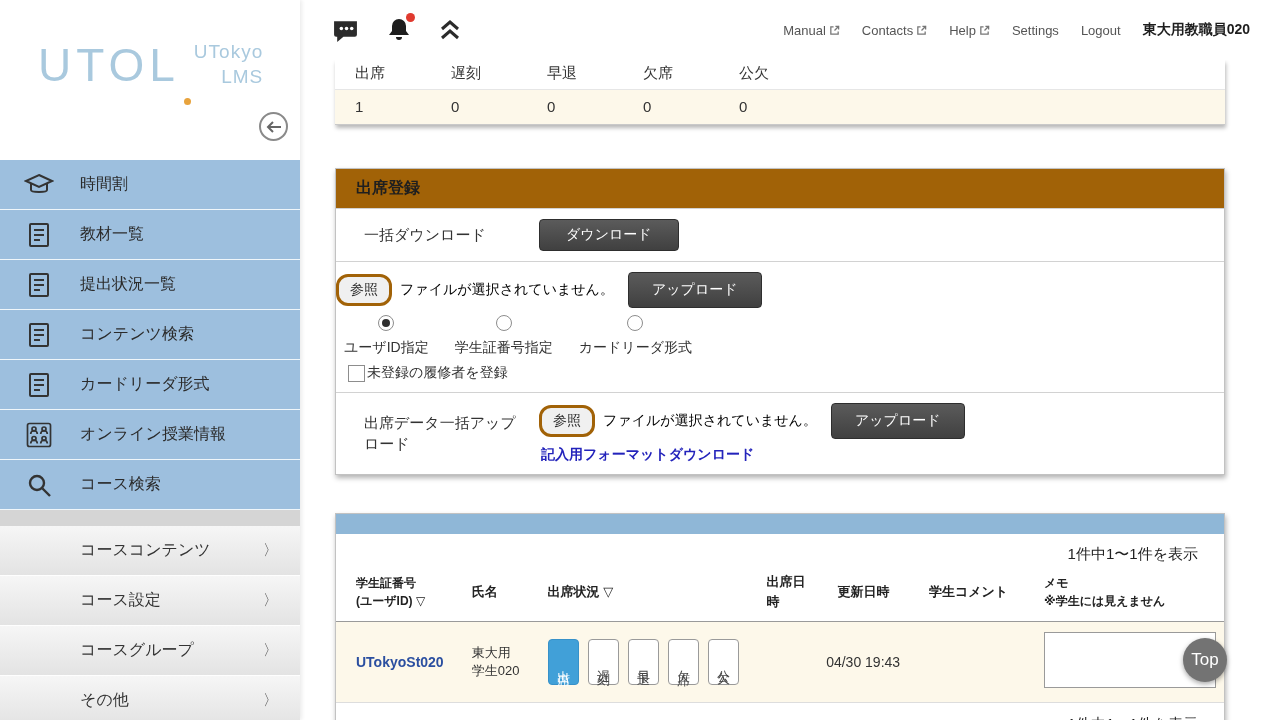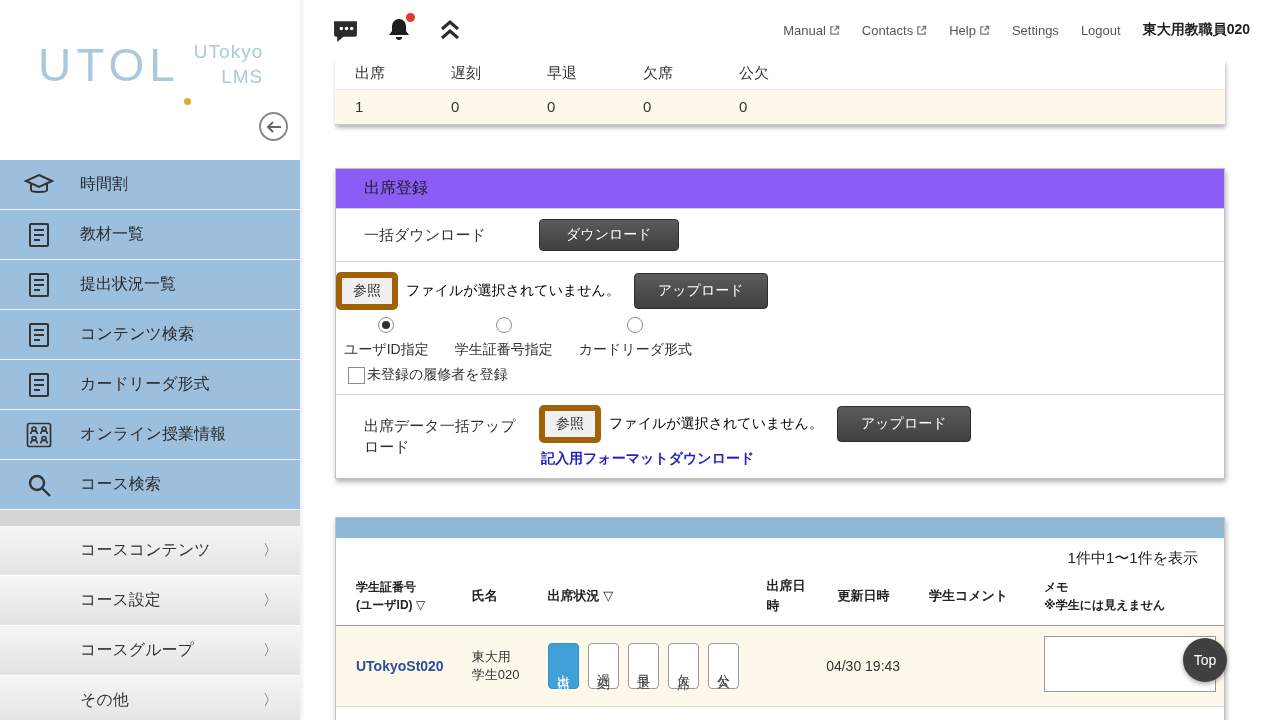--- a/index.html
+++ b/index.html
@@ -40,27 +40,27 @@
 
   .content { flex:1; padding:0 55px 0 35px; overflow:hidden; }
 
   
   .summary-table { width:100%; border-collapse:collapse; box-shadow:1px 3px 4px rgba(0,0,0,.28); border-bottom:1px solid #c9c9c9; }
   .summary-table th { text-align:left; font-weight:normal; font-size:15px; padding:4px 20px 6px; color:#333; border-bottom:1px solid #e6e6e6; background:#fff; }
   .summary-table td { background:#fdf8ea; font-size:15px; padding:8px 20px 9px; color:#333; }
 
   
   .section { margin-top:43px; border:1px solid #c2c2c2; box-shadow:1px 3px 5px rgba(0,0,0,.3); background:#fff; }
-  .section-header { background:#8b5cf6; padding:9px 28px; font-size:16px; font-weight:normal; color:#1f1f1f; }
+  .section-header { background:#a16207; padding:9px 20px; font-size:16px; font-weight:bold; color:#1f1f1f; }
   .form-row { display:flex; align-items:center; border-top:1px solid #d2d2d2; background:#fff; }
   .form-row:first-of-type { border-top:none; }
   .form-label { flex:0 0 203px; width:203px; padding:14px 14px 14px 28px; font-size:15px; color:#333; line-height:1.35; }
   .form-content { flex:1; padding:10px 14px 10px 0; display:flex; flex-direction:column; gap:7px; }
   .file-line { display:flex; align-items:center; }
-  .btn-browse { background:#f0f0f0; border:6px solid #a16207; border-radius:5px; padding:4px 11px; font-size:14px; color:#333;
+  .btn-browse { background:#f0f0f0; border:3px solid #a16207; border-radius:12px; padding:4px 11px; font-size:14px; color:#333;
     cursor:pointer; font-family:inherit; }
   .file-status { font-size:14px; color:#000000; margin-left:8px; }
   .btn-dark { background:linear-gradient(#5b5b5b,#404040); color:#fff; border:1px solid #2e2e2e; border-radius:4px;
     padding:8px 23px; font-size:14px; margin-left:14px; cursor:pointer; font-family:inherit; }
   .btn-dark.download { padding:6px 26px; margin-left:0; }
   .radio-line { display:flex; align-items:center; gap:26px; margin-left:8px; }
   .radio-item { display:flex; align-items:center; gap:8px; font-size:14px; color:#333; cursor:pointer;flex-direction:column; }
   .radio { width:16px; height:16px; border:1px solid #8d8d8d; border-radius:50%; background:#fff; position:relative; flex:0 0 16px; }
   .radio.checked::after { content:""; position:absolute; inset:3px; border-radius:50%; background:#2e2e2e; }
   .check-line { margin-left:12px; }
@@ -83,21 +83,21 @@
   .status-group { display:flex; gap:9px; }
   .status-btn { writing-mode:vertical-rl; text-orientation:upright; width:31px; height:46px;
     display:inline-flex; align-items:center; justify-content:center; border:1px solid #9a9a9a; background:#fff;
     color:#444; font-size:13px; border-radius:4px; cursor:pointer; letter-spacing:2px; font-family:inherit; padding:0; }
   .status-btn.active { background:#41a0d8; border-color:#3791c9; color:#fff; }
   .dt-cell { font-size:14px; color:#333; text-align:center; padding-left:8px !important; }
   .memo-box { width:172px; height:56px; border:1px solid #9a9a9a; background:#fff; resize:none; font-family:inherit; font-size:13px; padding:4px; }
   .footer-cell { text-align:right; padding:12px 26px 13px !important; font-size:15px; color:#222; background:#fff; }
 
   .top-btn { position:absolute; right:53px; bottom:38px; width:44px; height:44px; border-radius:50%;
-    background:#404040; color:#fff; font-size:14px; display:flex; align-items:center; justify-content:center;
+    background:#737373; color:#fff; font-size:17px; display:flex; align-items:center; justify-content:center;
     box-shadow:0 2px 5px rgba(0,0,0,.35); cursor:pointer; z-index:5; }
 </style>
 </head>
 <body>
 
 <aside class="sidebar">
   <div class="logo-area">
     <div class="logo">
       <span class="logo-main">UTOL</span>
       <span class="logo-o-dot"></span>

